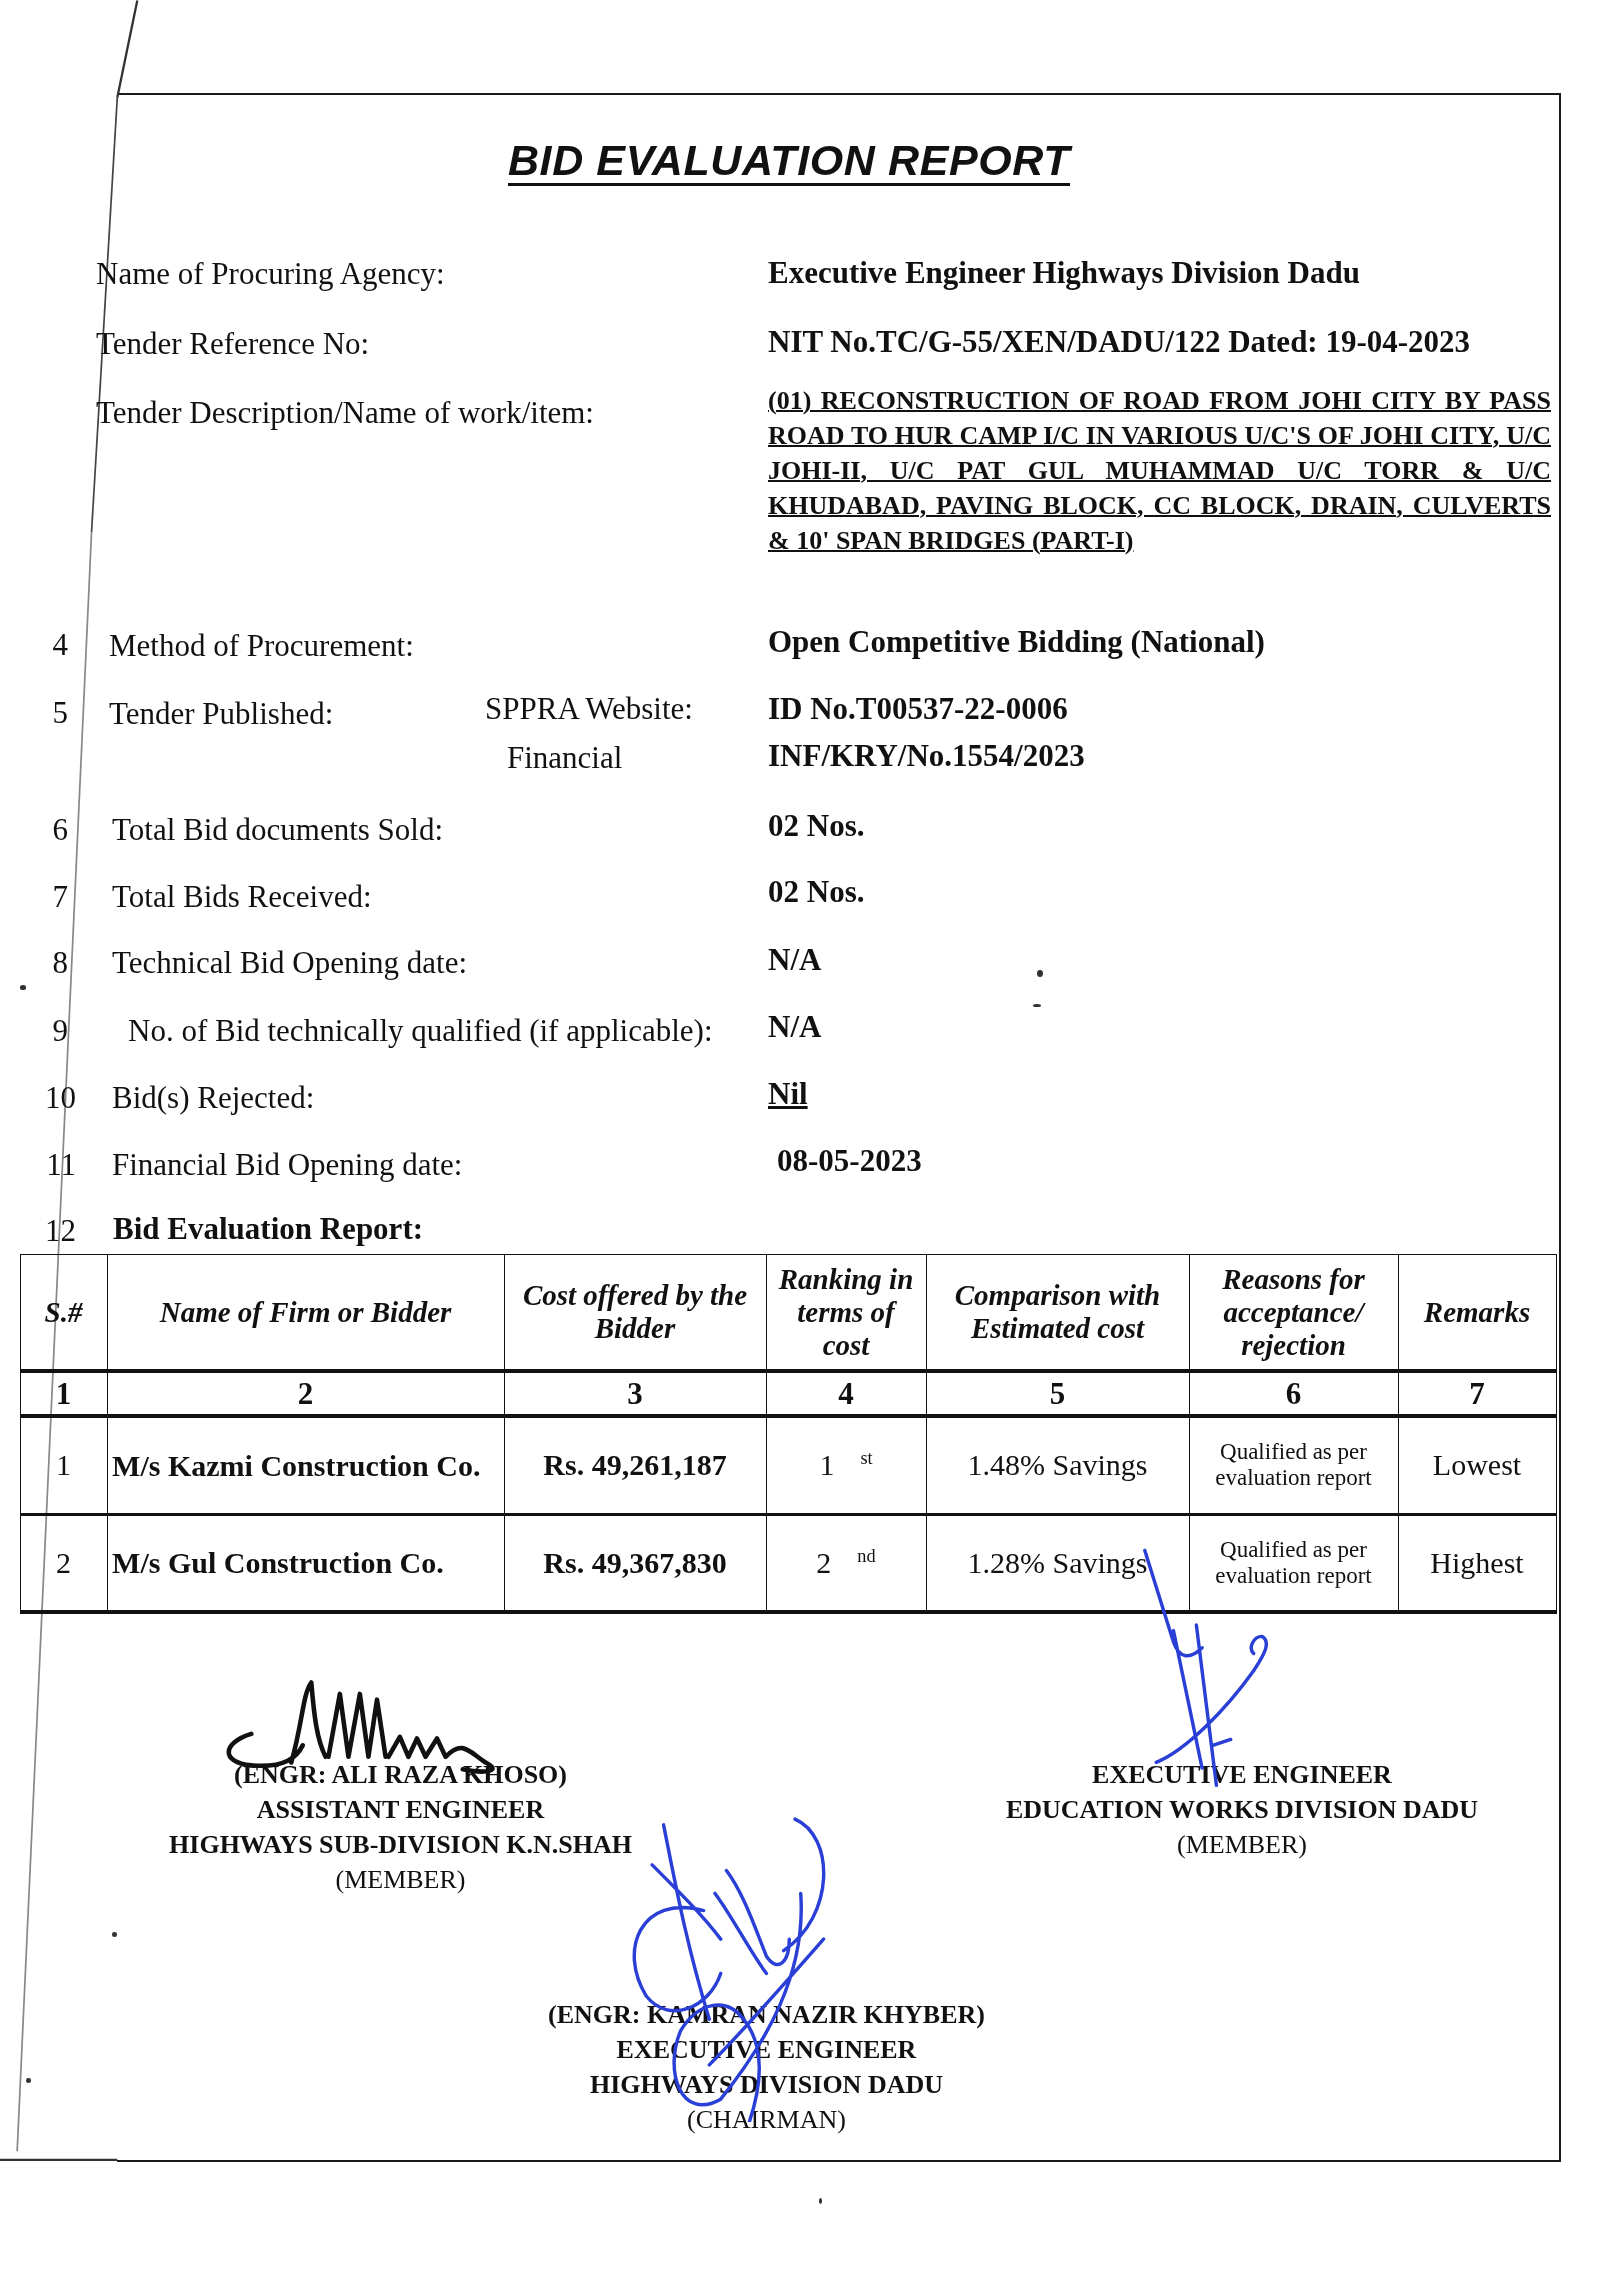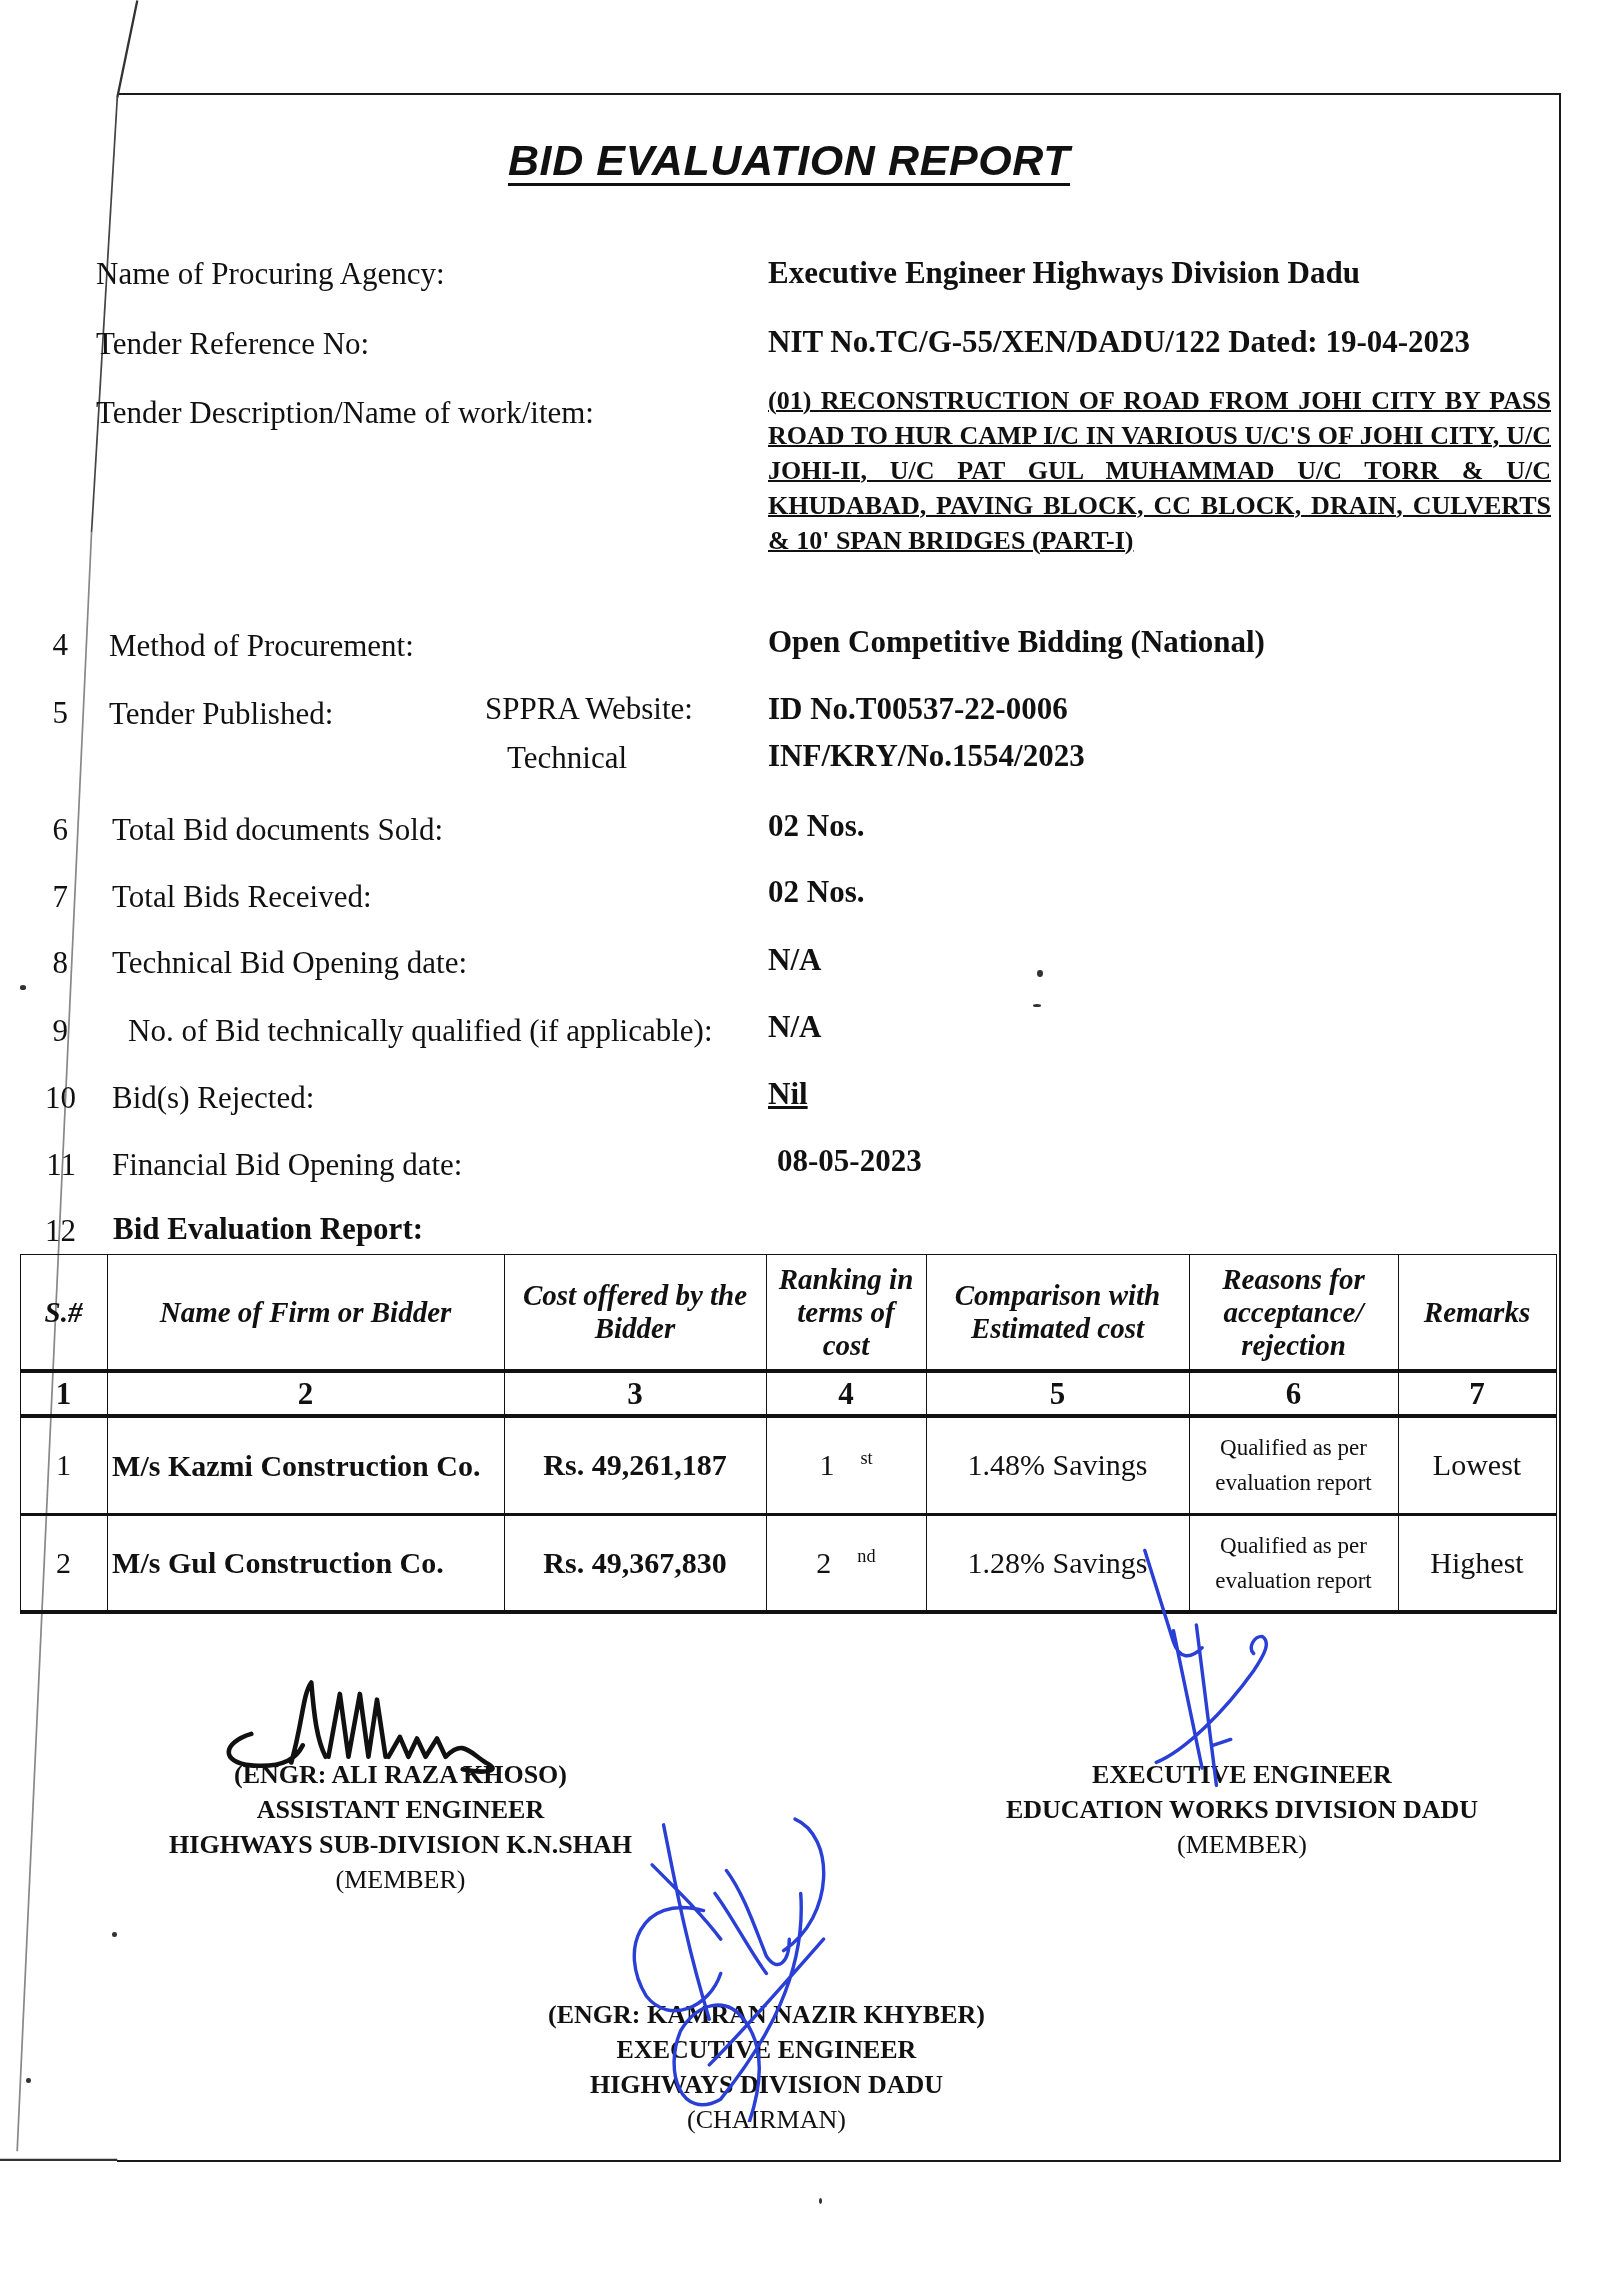--- a/index.html
+++ b/index.html
@@ -29,21 +29,21 @@
   table.bids thead tr.hdr th { font-style: italic; font-weight: bold; font-size: 29px; line-height: 33px; height: 114px; }
   table.bids thead tr.hdr { border-bottom: 4px solid #111; }
   table.bids thead tr.nums td { font-size: 31px; font-weight: bold; height: 41px; }
   table.bids thead tr.nums { border-bottom: 4px solid #111; }
   table.bids tbody tr { height: 98px; }
   table.bids tbody tr:first-child { border-bottom: 3.4px solid #111; }
   table.bids tbody tr:last-child { border-bottom: 4px solid #111; }
   table.bids tbody td { font-size: 30px; }
   td.firm { text-align: left !important; font-weight: bold; line-height: 37px; }
   td.cost { font-weight: bold; }
-  td.reason { font-size: 23px !important; line-height: 35px; }
+  td.reason { font-size: 23px !important; line-height: 26px; }
   sup { font-size: 18.3px; margin-left: 26px; }
   .sig-block { position: absolute; text-align: center; font-weight: bold; font-size: 26px; line-height: 35px; }
   .sig-block .role { font-weight: normal; }
   .sig { position: absolute; pointer-events: none; }
   .speck { position: absolute; background: #333; border-radius: 50%; }
 </style>
 </head>
 <body>
 
 <div class="page-border"></div>
@@ -66,21 +66,21 @@
 <div class="desc">(01) RECONSTRUCTION OF ROAD FROM JOHI CITY BY PASS ROAD TO HUR CAMP I/C IN VARIOUS U/C'S OF JOHI CITY, U/C JOHI-II, U/C PAT GUL MUHAMMAD U/C TORR &amp; U/C KHUDABAD, PAVING BLOCK, CC BLOCK, DRAIN, CULVERTS &amp; 10' SPAN BRIDGES (PART-I)</div>
 
 <div class="abs num" style="left:34px; top:627px;">4</div>
 <div class="abs lbl" style="left:109px; top:628px;">Method of Procurement:</div>
 <div class="abs val" style="left:768px; top:624px;">Open Competitive Bidding (National)</div>
 
 <div class="abs num" style="left:34px; top:695px;">5</div>
 <div class="abs lbl" style="left:109px; top:696px;">Tender Published:</div>
 <div class="abs lbl" style="left:485px; top:691px;">SPPRA Website:</div>
 <div class="abs val" style="left:768px; top:691px;">ID No.T00537-22-0006</div>
-<div class="abs lbl" style="left:507px; top:740px;">Technical</div>
+<div class="abs lbl" style="left:507px; top:740px;">Financial</div>
 <div class="abs val" style="left:768px; top:738px;">INF/KRY/No.1554/2023</div>
 
 <div class="abs num" style="left:34px; top:812px;">6</div>
 <div class="abs lbl" style="left:112px; top:812px;">Total Bid documents Sold:</div>
 <div class="abs val" style="left:768px; top:808px;">02 Nos.</div>
 
 <div class="abs num" style="left:34px; top:879px;">7</div>
 <div class="abs lbl" style="left:112px; top:879px;">Total Bids Received:</div>
 <div class="abs val" style="left:768px; top:874px;">02 Nos.</div>
 

